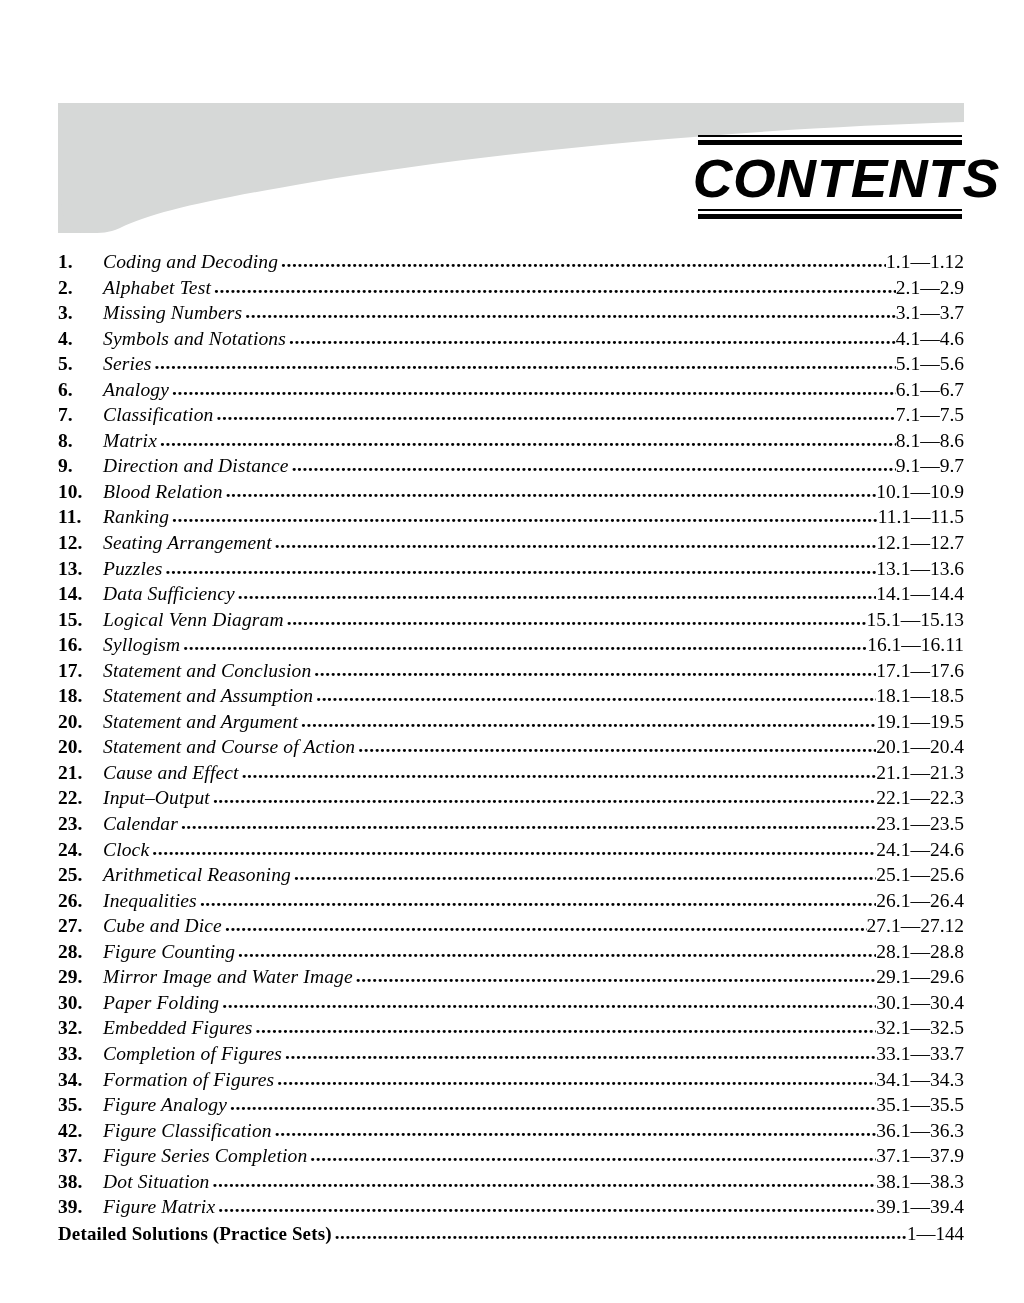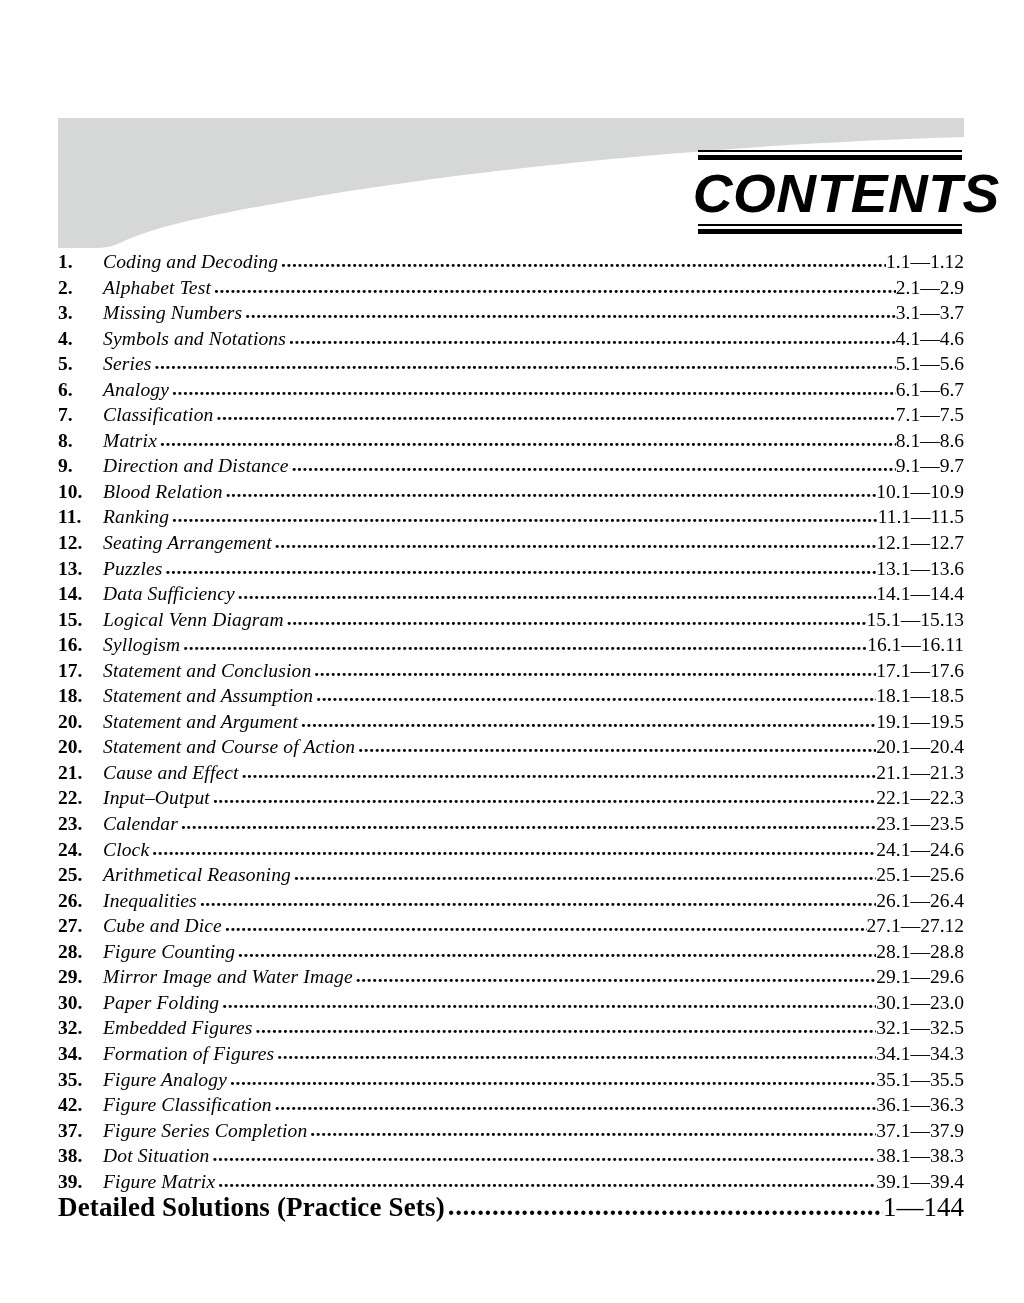--- a/index.html
+++ b/index.html
@@ -23,21 +23,20 @@
     width: 1024px; height: 1303px;
     background: #ffffff;
   }
 
   
   #header {
     position: absolute;
     left: 0; top: 0;
     width: 1024px;
     height: 240px;
-    margin-top: 15px;
   }
 
   #swoosh {
     position: absolute;
     left: 58px;
     top: 100px;
     width: 906px;
     height: 135px;
     overflow: visible;
   }
@@ -133,21 +132,21 @@
     white-space: nowrap;
     text-align: right;
     padding-left: 0px;
     letter-spacing: 0px;
   }
 
   
   .toc-row.summary {
     height: 27px;
     line-height: 27px;
-    font-size: 27px;
+    font-size: 19px;
     align-items: flex-end;
   }
   .toc-row.summary .toc-title {
     font-style: normal;
     font-weight: bold;
   }
 </style>
 </head>
 <body>
 
@@ -348,29 +347,35 @@
       <div class="toc-row">
         <span class="toc-num">29.</span>
         <span class="toc-title">Mirror Image and Water Image</span>
         <span class="toc-dots"></span>
         <span class="toc-pages">29.1—29.6</span>
       </div>
       <div class="toc-row">
         <span class="toc-num">30.</span>
         <span class="toc-title">Paper Folding</span>
         <span class="toc-dots"></span>
-        <span class="toc-pages">30.1—23.0</span>
+        <span class="toc-pages">30.1—30.4</span>
       </div>
       <div class="toc-row">
         <span class="toc-num">32.</span>
         <span class="toc-title">Embedded Figures</span>
         <span class="toc-dots"></span>
         <span class="toc-pages">32.1—32.5</span>
       </div>
       <div class="toc-row">
+        <span class="toc-num">33.</span>
+        <span class="toc-title">Completion of Figures</span>
+        <span class="toc-dots"></span>
+        <span class="toc-pages">33.1—33.7</span>
+      </div>
+      <div class="toc-row">
         <span class="toc-num">34.</span>
         <span class="toc-title">Formation of Figures</span>
         <span class="toc-dots"></span>
         <span class="toc-pages">34.1—34.3</span>
       </div>
       <div class="toc-row">
         <span class="toc-num">35.</span>
         <span class="toc-title">Figure Analogy</span>
         <span class="toc-dots"></span>
         <span class="toc-pages">35.1—35.5</span>

